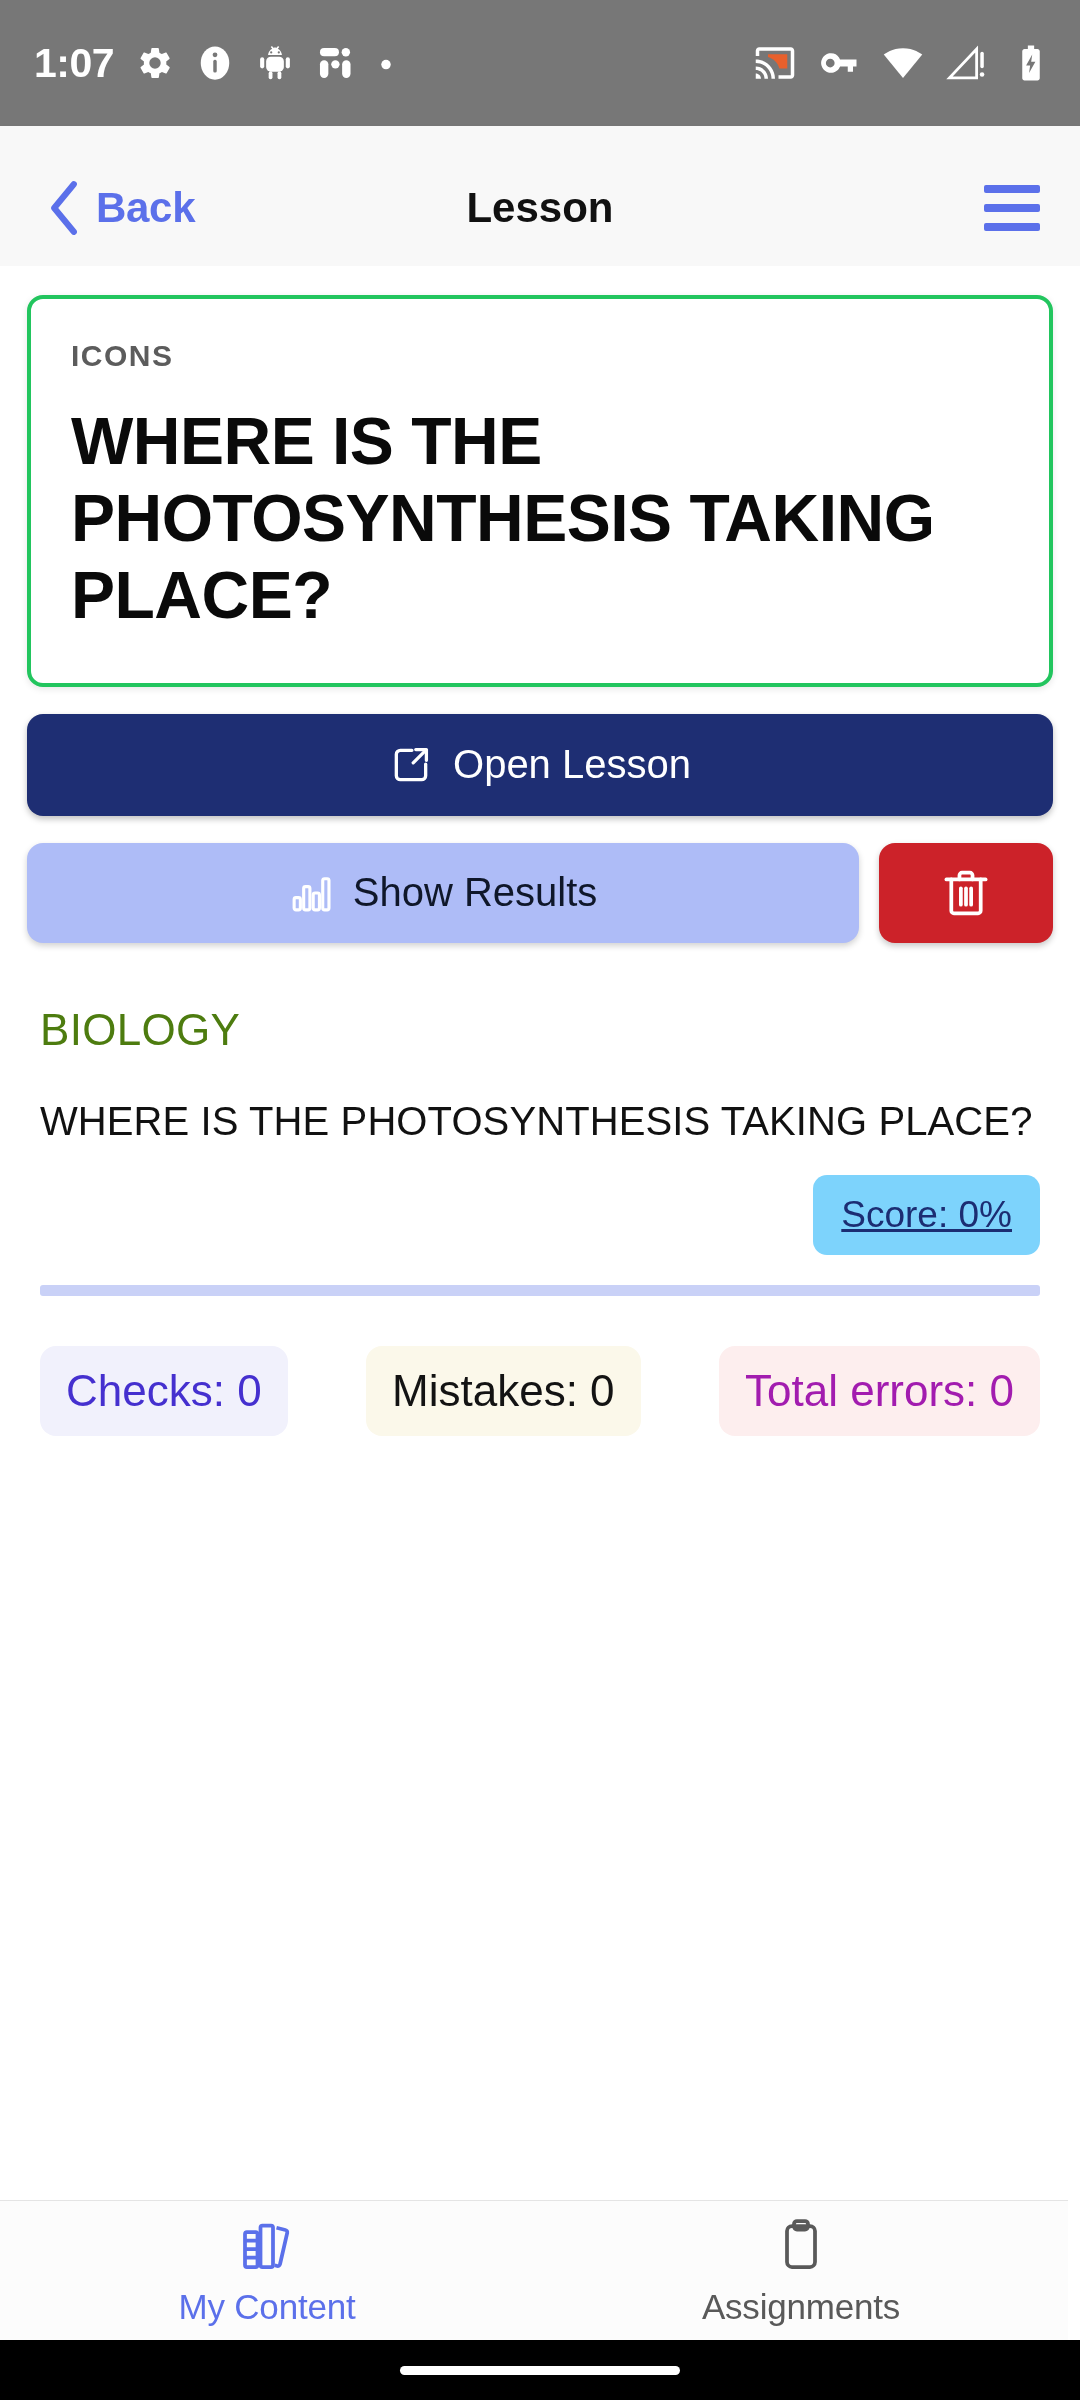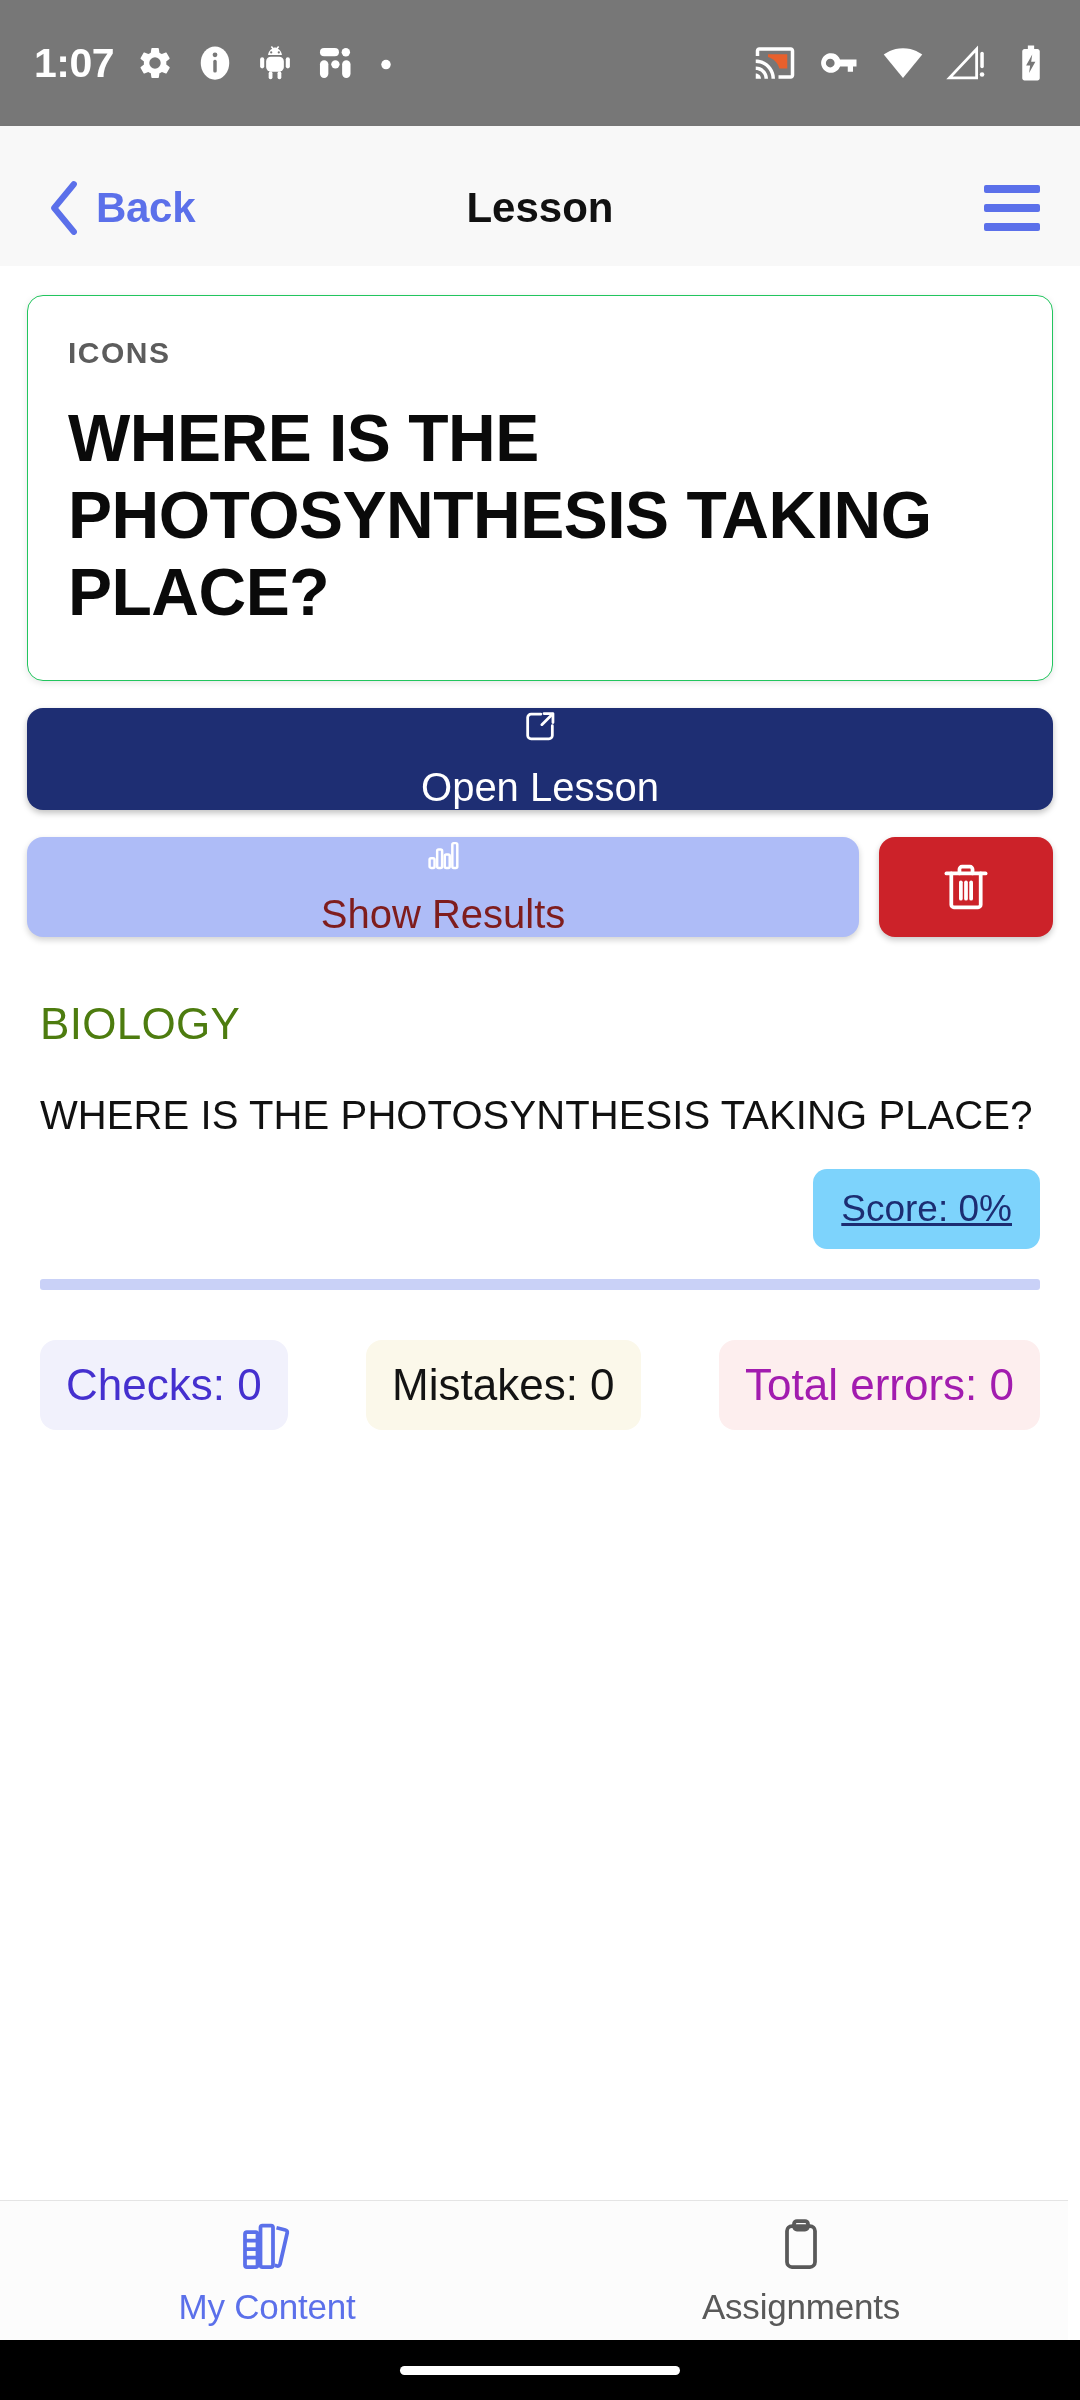--- a/index.html
+++ b/index.html
@@ -46,47 +46,46 @@
     background:#ffffff;
     display:flex; flex-direction:column;
   }
   .content{ flex:1; overflow:hidden; }
 
   
   .lesson-card{
     margin:29px 27px 0 27px;
     background:#ffffff;
     border-radius:16px;
-    border:1px solid #22c55e;
+    border:4px solid #22c55e;
     box-shadow:0 2px 7px rgba(0,0,0,0.10);
     padding:40px 40px 48px 40px;
   }
   .card-eyebrow{
     font-size:30px; font-weight:bold; color:#5c5c5c;
     letter-spacing:1.5px; margin-bottom:30px;
   }
   .card-title{
     font-size:66px; font-weight:bold; color:#0a0a0a;
     line-height:1.17; letter-spacing:-0.5px;
   }
 
   
   .btn-row{ margin:27px 27px 0 27px; display:flex; gap:20px; }
   .btn{
     border:none; border-radius:16px; cursor:pointer;
     display:flex; align-items:center; justify-content:center; gap:20px;
     font-family:"Liberation Sans", sans-serif;
-    flex-direction:column;
   }
   .btn-open{
     flex:1; height:102px; background:#1e2e73; color:#ffffff;
     font-size:40px; box-shadow:0 3px 6px rgba(0,0,0,0.25);
   }
   .btn-results{
-    flex:1; height:100px; background:#aebcf7; color:#7f1d1d;
+    flex:1; height:100px; background:#aebcf7; color:#0f172a;
     font-size:40px; box-shadow:0 3px 6px rgba(0,0,0,0.18);
   }
   .btn-delete{
     width:174px; height:100px; background:#cc2229;
     box-shadow:0 3px 6px rgba(0,0,0,0.22);
   }
 
   
   .results{ padding:0 40px; }
   .subject{

